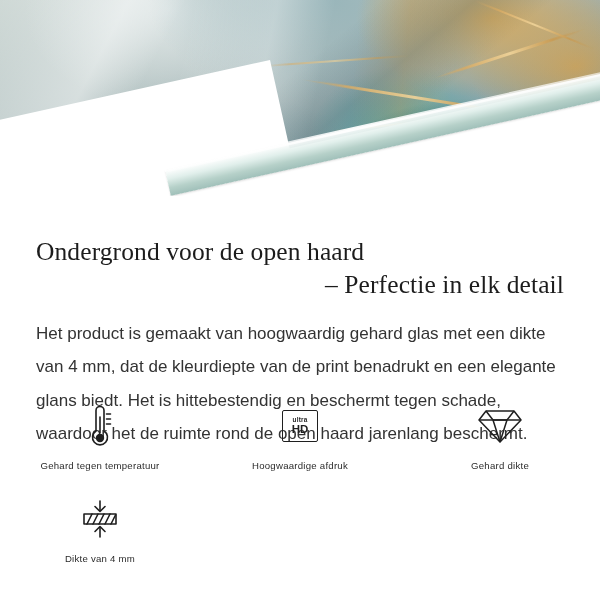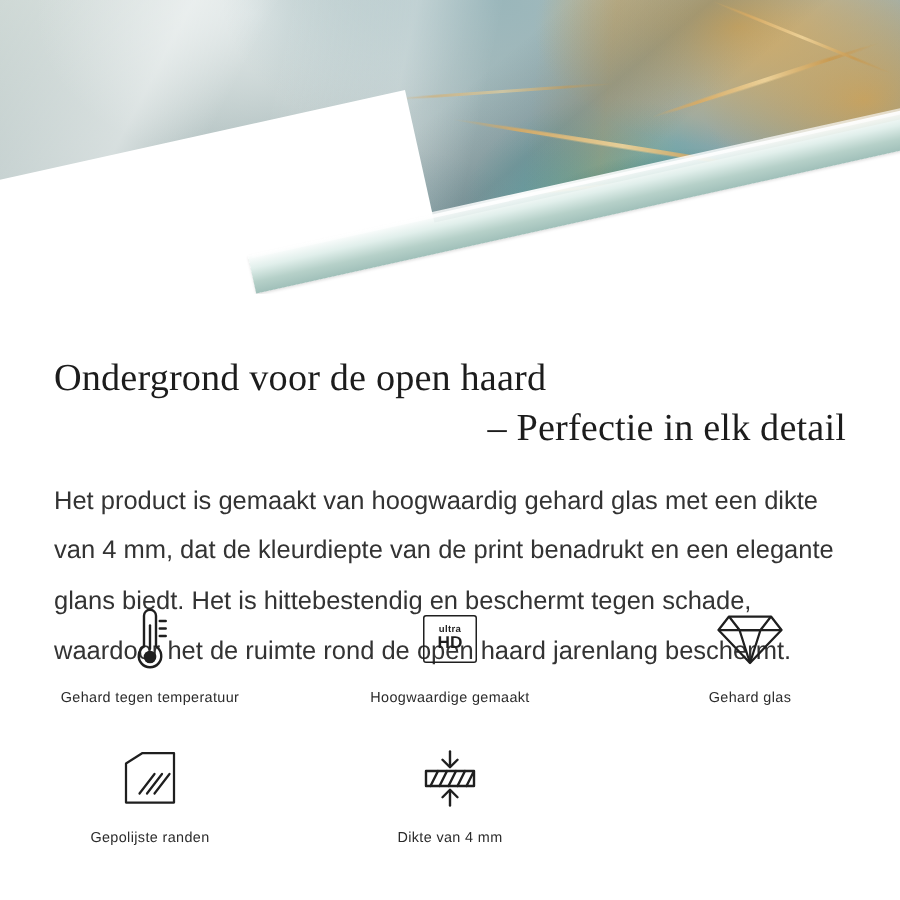--- a/index.html
+++ b/index.html
@@ -299,48 +299,37 @@
       <div class="feature-label">Gehard tegen temperatuur</div>
     </div>
 
     <div class="feature">
       <div class="feature-icon">
         <div class="ultrahd-box">
           <span class="u1">ultra</span>
           <span class="u2">HD</span>
         </div>
       </div>
-      <div class="feature-label">Hoogwaardige gemaakt</div>
+      <div class="feature-label">Hoogwaardige afdruk</div>
     </div>
 
 
     <div class="feature">
       <div class="feature-icon">
         <svg width="46" height="42" viewBox="0 0 46 42" fill="none" stroke="#1f1f1f" stroke-width="1.5" stroke-linejoin="round">
           <path d="M9 6 H37 L44 15 L23 37 L2 15 Z"></path>
           <path d="M2 15 H44"></path>
           <path d="M9 6 L16 15 L23 37"></path>
           <path d="M37 6 L30 15 L23 37"></path>
           <path d="M16 15 H30"></path>
         </svg>
       </div>
-      <div class="feature-label">Gehard glas</div>
-    </div>
-
-    <div class="feature">
-      <div class="feature-icon">
-        <svg width="42" height="42" viewBox="0 0 42 42" fill="none" stroke="#1f1f1f" stroke-width="1.5" stroke-linecap="round" stroke-linejoin="round">
-          <path d="M5 37 V11 L16 4 H37 V37 Z"></path>
-          <path d="M14 31 L24 18"></path>
-          <path d="M19 31 L29 18"></path>
-          <path d="M24 31 L34 18"></path>
-        </svg>
-      </div>
-      <div class="feature-label">Gepolijste randen</div>
-    </div>
+      <div class="feature-label">Gehard dikte</div>
+    </div>
+
 
     <div class="feature">
       <div class="feature-icon">
         <svg width="44" height="42" viewBox="0 0 44 42" fill="none" stroke="#1f1f1f" stroke-width="1.6" stroke-linecap="round" stroke-linejoin="round">
           <path d="M22 3 V12"></path>
           <path d="M17 8.5 L22 13.5 L27 8.5"></path>
           <rect x="6" y="16" width="32" height="10"></rect>
           <path d="M9 26 L14 16 M15 26 L20 16 M21 26 L26 16 M27 26 L32 16 M33 26 L37.5 17"></path>
           <path d="M22 39 V30"></path>
           <path d="M17 33.5 L22 28.5 L27 33.5"></path>

